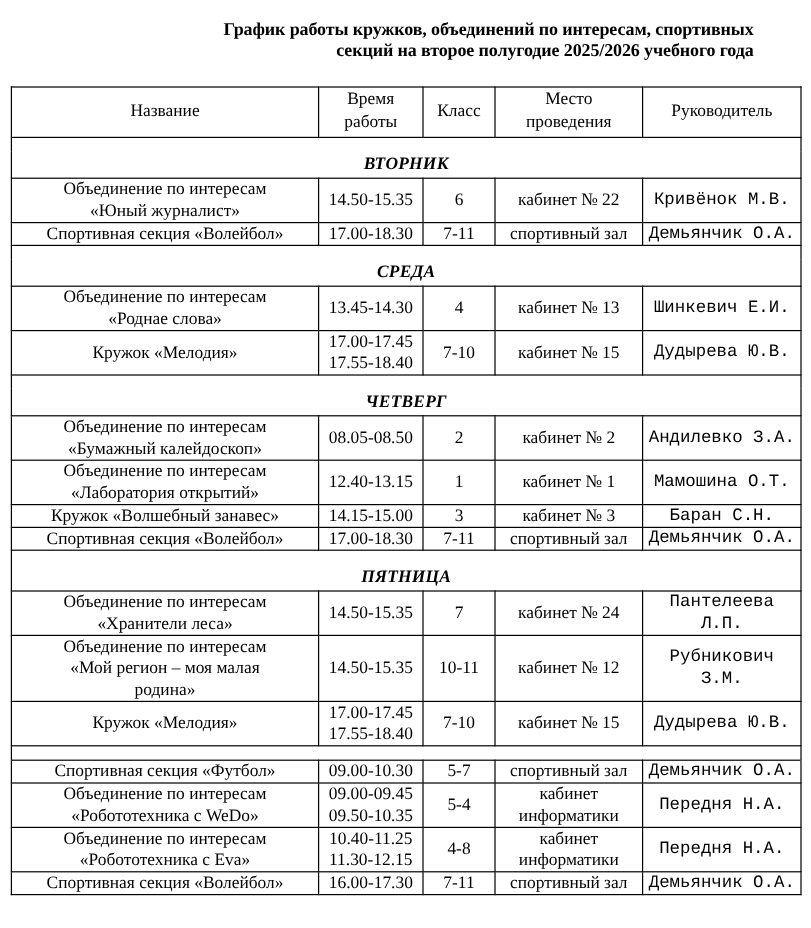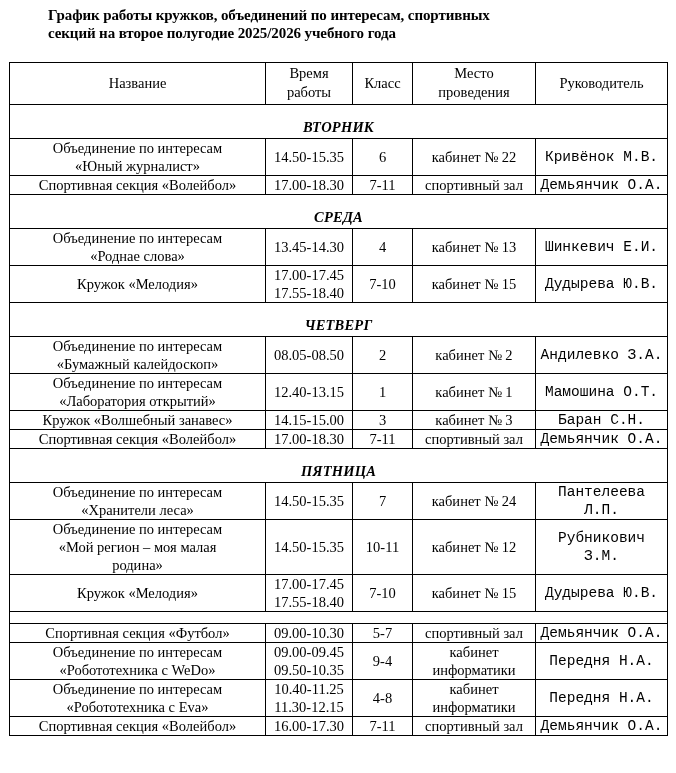--- a/index.html
+++ b/index.html
@@ -14,25 +14,25 @@
     color: #000000;
     overflow: hidden;
   }
   #page {
     position: relative;
     width: 676px;
     height: 773px;
     box-sizing: border-box;
   }
   .doc-title {
-    text-align: left;
+    text-align: right;
     font-weight: bold;
     font-size: 15px;
     line-height: 18px;
-    padding-top: 6px;
+    padding-top: 16px;
     padding-left: 48px;
     padding-right: 48px;
     letter-spacing: -0.1px;
   }
   table.schedule {
     border-collapse: collapse;
     table-layout: fixed;
     margin-left: 9px;
     margin-top: 20px;
     width: 658px;
@@ -222,21 +222,21 @@
           <td class="cell-time nm">09.00-10.30</td>
           <td class="cell-class">5-7</td>
           <td class="cell-place nm">спортивный зал</td>
           <td class="cell-lead">Демьянчик О.А.</td>
         </tr>
         <tr class="pad-row">
           <td class="cell-name nm">Объединение по интересам
 «Робототехника с WeDo»</td>
           <td class="cell-time nm">09.00-09.45
 09.50-10.35</td>
-          <td class="cell-class">9-4</td>
+          <td class="cell-class">5-4</td>
           <td class="cell-place nm">кабинет
 информатики</td>
           <td class="cell-lead">Передня Н.А.</td>
         </tr>
         <tr class="pad-row">
           <td class="cell-name nm">Объединение по интересам
 «Робототехника с Eva»</td>
           <td class="cell-time nm">10.40-11.25
 11.30-12.15</td>
           <td class="cell-class">4-8</td>

